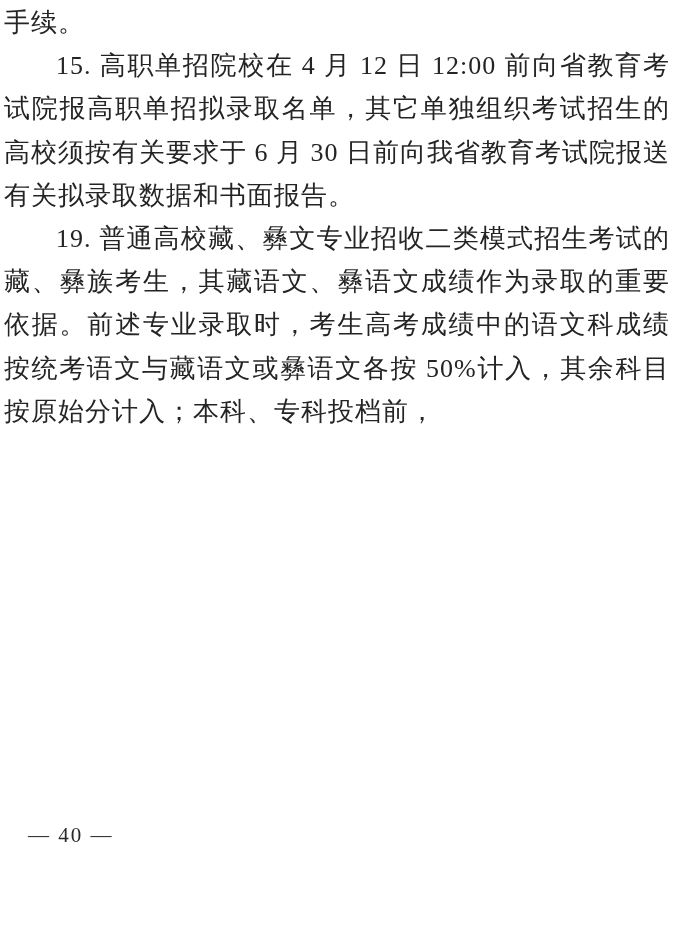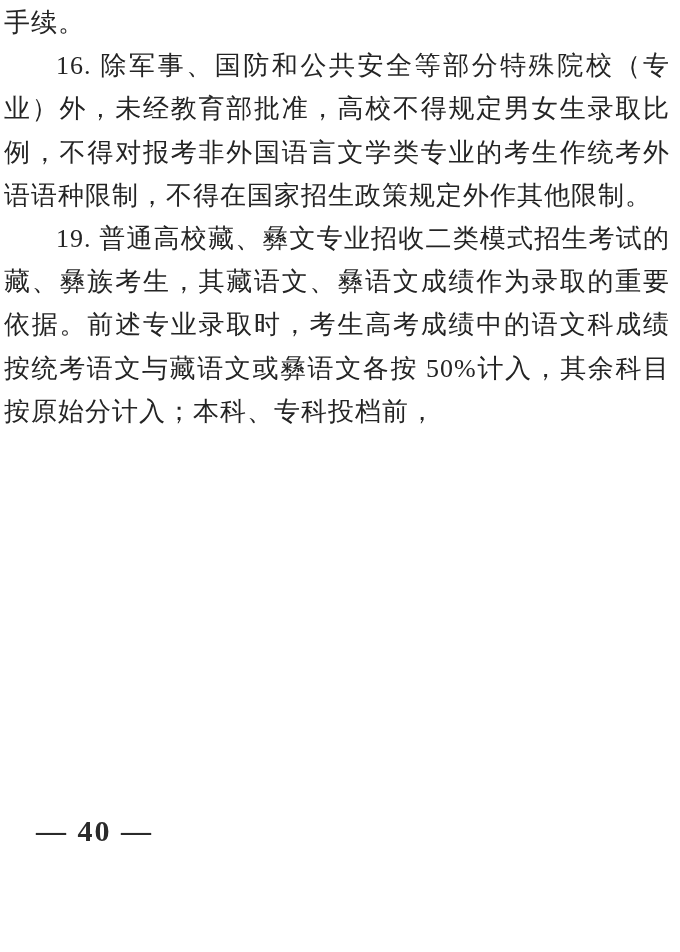--- a/index.html
+++ b/index.html
@@ -34,34 +34,33 @@
     letter-spacing: 1px;
     text-align: justify;
     text-justify: inter-ideograph;
     word-break: break-all;
   }
   .para.indent {
     text-indent: 2em;
   }
   .footer {
     position: absolute;
-    left: 36px;
+    left: 28px;
     bottom: 8px;
-    font-size: 30px;
+    font-size: 21px;
     letter-spacing: 2px;
     color: #2a2a2a;
-    font-weight: bold;
   }
 </style>
 </head>
 <body>
 
 <div class="page">
   <div class="content">
     <p class="para">手续。</p>
-    <p class="para indent">16. 除军事、国防和公共安全等部分特殊院校（专业）外，未经教育部批准，高校不得规定男女生录取比例，不得对报考非外国语言文学类专业的考生作统考外语语种限制，不得在国家招生政策规定外作其他限制。</p>
+    <p class="para indent">15. 高职单招院校在 4 月 12 日 12:00 前向省教育考试院报高职单招拟录取名单，其它单独组织考试招生的高校须按有关要求于 6 月 30 日前向我省教育考试院报送有关拟录取数据和书面报告。</p>
     <p class="para indent">19. 普通高校藏、彝文专业招收二类模式招生考试的藏、彝族考生，其藏语文、彝语文成绩作为录取的重要依据。前述专业录取时，考生高考成绩中的语文科成绩按统考语文与藏语文或彝语文各按 50%计入，其余科目按原始分计入；本科、专科投档前，</p>
   </div>
 
   <div class="footer">
     <span>— 40 —</span>
   </div>
 </div>
 
 </body></html>

